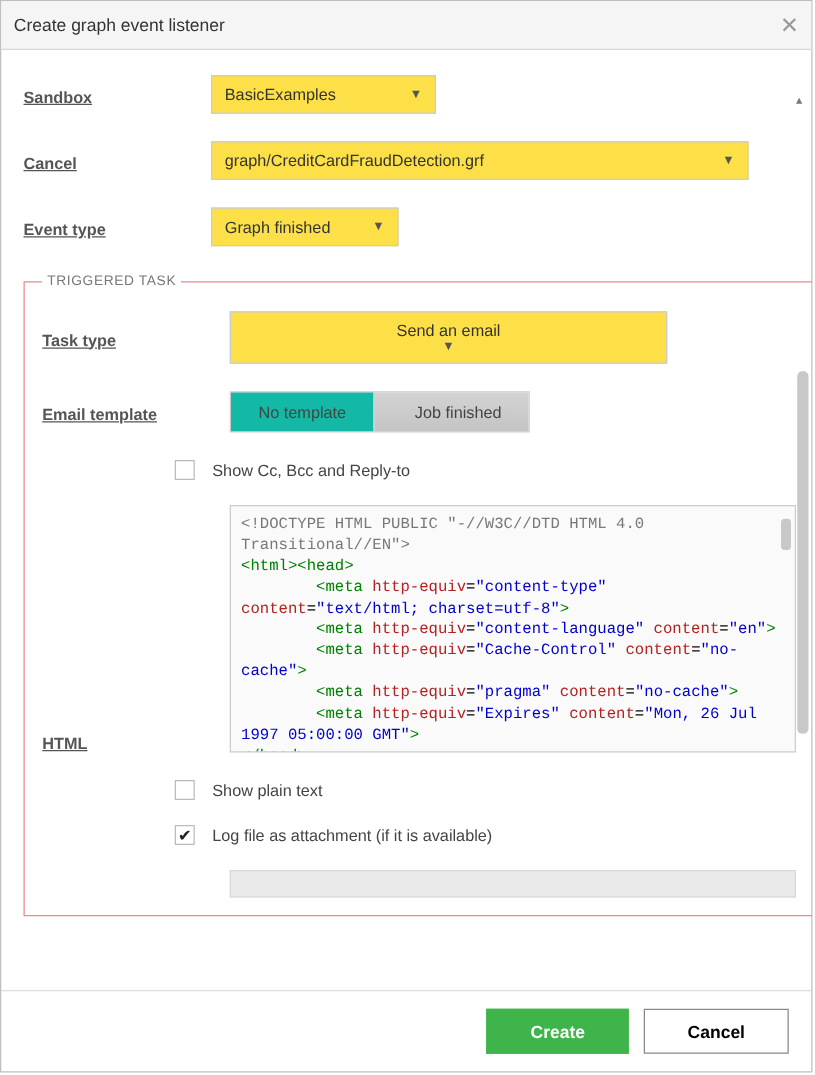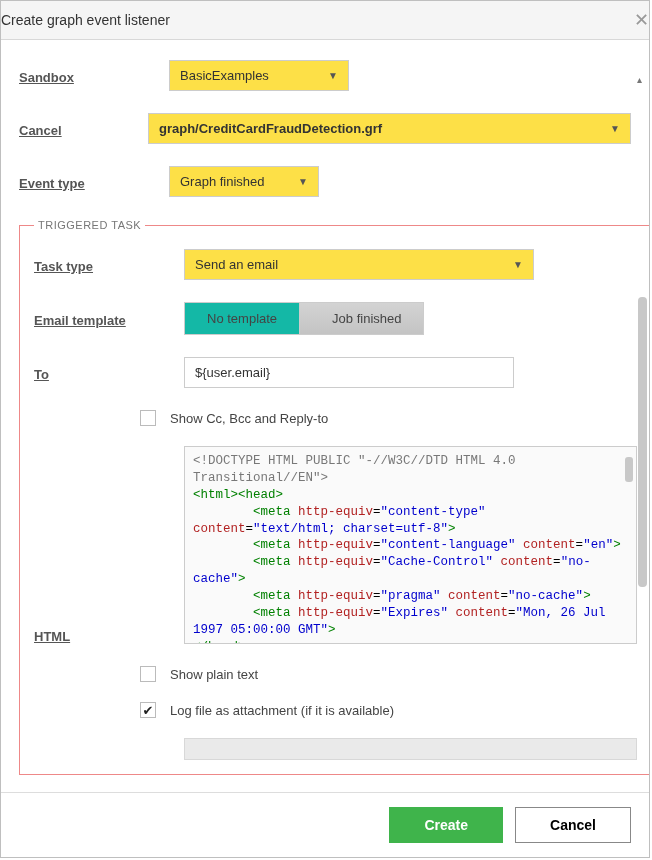--- a/index.html
+++ b/index.html
@@ -15,21 +15,21 @@
 .dialog {
   border: 1px solid #bfbfbf;
   width: 650px;
   height: 858px;
   display: flex;
   flex-direction: column;
 }
 .dialog-header {
   background: #f5f5f5;
   border-bottom: 1px solid #d8d8d8;
-  padding: 10px 0;
+  padding: 10px 10px;
   display: flex;
   justify-content: space-between;
   align-items: center;
 }
 .dialog-title {
   color: #333;
   font-size: 14px;
 }
 .close-btn {
   color: #999;
@@ -93,22 +93,22 @@
   justify-content: space-between;
   align-items: center;
   cursor: pointer;
 }
 .select .caret {
   font-size: 10px;
   color: #555;
 }
 .select.w-sm { width: 180px; }
 .select.w-md { width: 150px; }
-.select.w-full { width: 483px; font-weight: bold; }
-.select.w-task { width: 350px; }
+.select.w-full { width: 430px; }
+.select.w-task { width: 350px; flex-direction: column; }
 .input-text {
   border: 1px solid #ccc;
   padding: 7px 10px;
   font-size: 13px;
   color: #333;
   background: #fff;
 }
 .input-text.w-to { width: 330px; }
 .input-text.w-subj { width: 453px; }
 fieldset.triggered {
@@ -274,26 +274,20 @@
       <div class="form-row">
         <div class="form-label">Email template</div>
         <div class="form-ctrl">
           <div class="toggle-group">
             <div class="toggle-btn">No template</div>
             <div class="toggle-btn active">Job finished</div>
           </div>
         </div>
       </div>
 
-      <div class="form-row">
-        <div class="form-label">To</div>
-        <div class="form-ctrl">
-          <input class="input-text w-to" type="text" value="${user.email}" style="">
-        </div>
-      </div>
 
       <div class="checkbox-row indent">
         <div class="checkbox"></div>
         <span class="checkbox-label">Show Cc, Bcc and Reply-to</span>
       </div>
 
 
       <div class="form-row align-top">
         <div class="form-label">HTML</div>
         <div class="form-ctrl">

